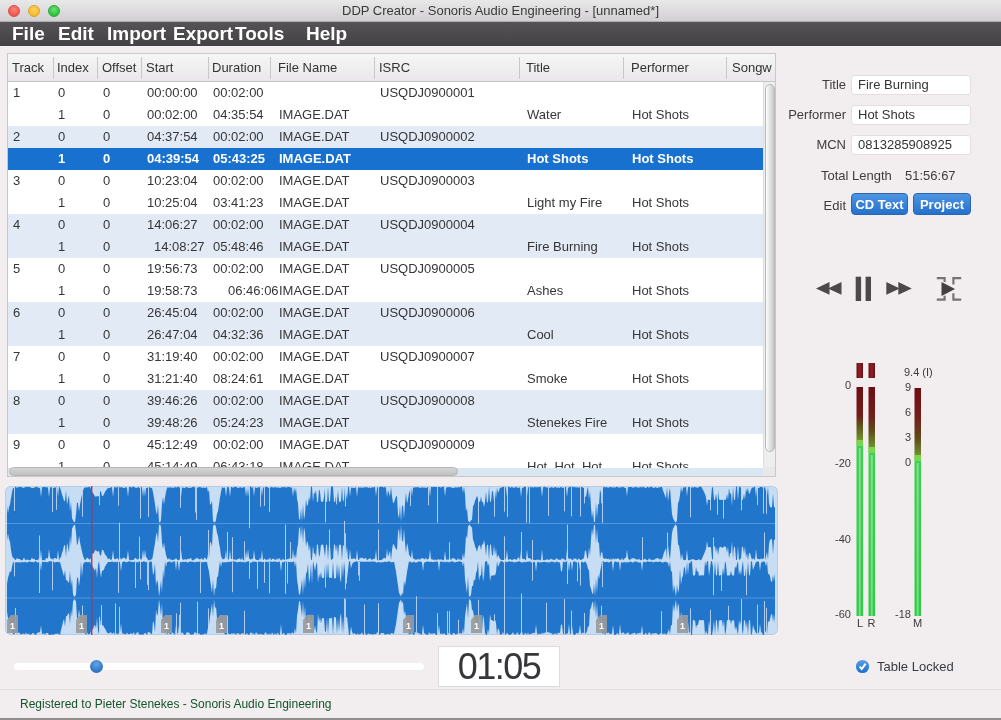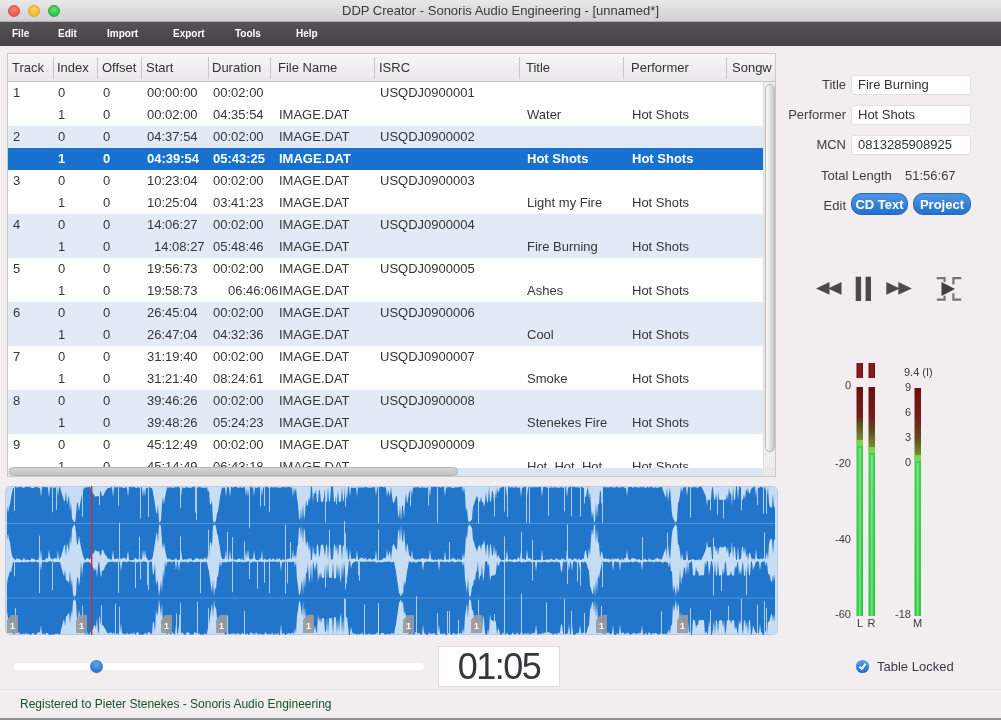--- a/index.html
+++ b/index.html
@@ -4,21 +4,21 @@
 body { width:1001px; height:720px; position:relative; overflow:hidden;
   background:#f2edef; font-family:"Liberation Sans", sans-serif; }
 
 #titlebar { position:absolute; left:0; top:0; width:1001px; height:22px;
   background:linear-gradient(#e9e8e9,#d2d0d2); border-bottom:1px solid #b0aeb0; }
 #titlebar .light { position:absolute; top:5px; width:12px; height:12px; border-radius:6px; }
 #title-text { position:absolute; left:0; width:1001px; top:0; line-height:21px; text-align:center;
   font-size:13px; color:#3a3a3a; }
 
 #menubar { position:absolute; left:0; top:22px; width:1001px; height:24px; background:linear-gradient(#555355,#434143); }
-#menubar span { position:absolute; top:0; line-height:24px; color:#fff; font-size:10px; font-weight:bold; }
+#menubar span { position:absolute; top:0; line-height:24px; color:#fff; font-size:19px; font-weight:bold; }
 
 #table { position:absolute; left:7px; top:53px; width:769px; height:424px; background:#fff; overflow:hidden; }
 #thead { position:absolute; left:0; top:0; width:769px; height:29px;
   background:linear-gradient(#f7f6f7,#e9e7e9); border-bottom:1px solid #c6c4c6; border-top:1px solid #cbc9cb; }
 #thead span { position:absolute; top:0; line-height:28px; font-size:13px; color:#333; }
 #thead i { position:absolute; top:3px; height:22px; width:1px; background:#c9c7c9; }
 .row { position:absolute; left:1px; width:755px; height:22px; font-size:13px; color:#363636; }
 .row span { position:absolute; top:0; line-height:22px; white-space:nowrap; }
 #tborder { position:absolute; left:7px; top:53px; width:769px; height:424px;
   border:1px solid #c9c7c9; pointer-events:none; }
@@ -26,21 +26,21 @@
 #hthumb { position:absolute; left:2px; top:414px; width:449px; height:9px; border-radius:4.5px;
   background:linear-gradient(#d6d5d6,#c2c1c2); border:1px solid #b6b5b6; }
 #vsb { position:absolute; left:756px; top:29px; width:13px; height:385px; background:#efeeef; border-left:1px solid #dededf; }
 #vthumb { position:absolute; left:758px; top:31px; width:10px; height:368px; border-radius:5px;
   background:linear-gradient(90deg,#fdfdfd,#c7c6c7); border:1px solid #b9b8b9; }
 #sbcorner { position:absolute; left:756px; top:414px; width:13px; height:10px; background:#e9e8e9; }
 
 .plabel { position:absolute; font-size:13px; color:#3e3c3e; text-align:right; }
 .pinput { position:absolute; left:851px; width:120px; height:20px; background:#fff; border:1px solid #e3dfe1;
   border-radius:3px; font-size:13px; color:#333; line-height:18px; padding-left:6px; }
-.pbtn { position:absolute; height:22px; border-radius:10px; color:#fff; font-size:13px; font-weight:bold;
+.pbtn { position:absolute; height:22px; border-radius:4px; color:#fff; font-size:13px; font-weight:bold;
   text-align:center; line-height:22px; background:linear-gradient(#4e95e2,#2471cd); border:1px solid #2767b4; }
 
 #slider-track { position:absolute; left:14px; top:663px; width:410px; height:7px; background:#fff; border-radius:3.5px; }
 #slider-thumb { position:absolute; left:90px; top:660px; width:13px; height:13px; border-radius:7px;
   background:radial-gradient(circle at 50% 32%, #64a3e2, #2f77c8 65%, #2766ab); }
 #timebox { position:absolute; left:438px; top:646px; width:122px; height:41px; background:#fff;
   border:1px solid #dddbdd; text-align:center; font-size:36px; letter-spacing:-1.5px; color:#37373b; line-height:40px; }
 #status { position:absolute; left:20px; top:697px; font-size:12px; color:#14532d; }
 #tlock { position:absolute; left:877px; top:659px; font-size:13px; color:#3a3a42; line-height:15px; }
 </style></head>
@@ -50,21 +50,21 @@
   <div class="light" style="left:28px; background:radial-gradient(circle at 50% 35%, #fbd163, #f7bd35 60%, #f0ad20); border:0.5px solid #dda327;"></div>
   <div class="light" style="left:48px; background:radial-gradient(circle at 50% 35%, #6edc7c, #35c845 60%, #25b236); border:0.5px solid #2aa837;"></div>
   <div id="title-text">DDP Creator - Sonoris Audio Engineering - [unnamed*]</div>
 </div>
 <div id="menubar">
   <span style="left:12px">File</span>
   <span style="left:58px">Edit</span>
   <span style="left:107px">Import</span>
   <span style="left:173px">Export</span>
   <span style="left:235px">Tools</span>
-  <span style="left:296px">Help</span>
+  <span style="left:306px">Help</span>
 </div>
 
 <div id="table">
 <div class="row" style="top:29px;background:#fff;">
       <span style="left:5px">1</span>
       <span style="left:50px">0</span>
       <span style="left:95px">0</span>
       <span style="left:139px">00:00:00</span>
       <span style="left:205px">00:02:00</span>
       <span style="left:372px">USQDJ0900001</span>

